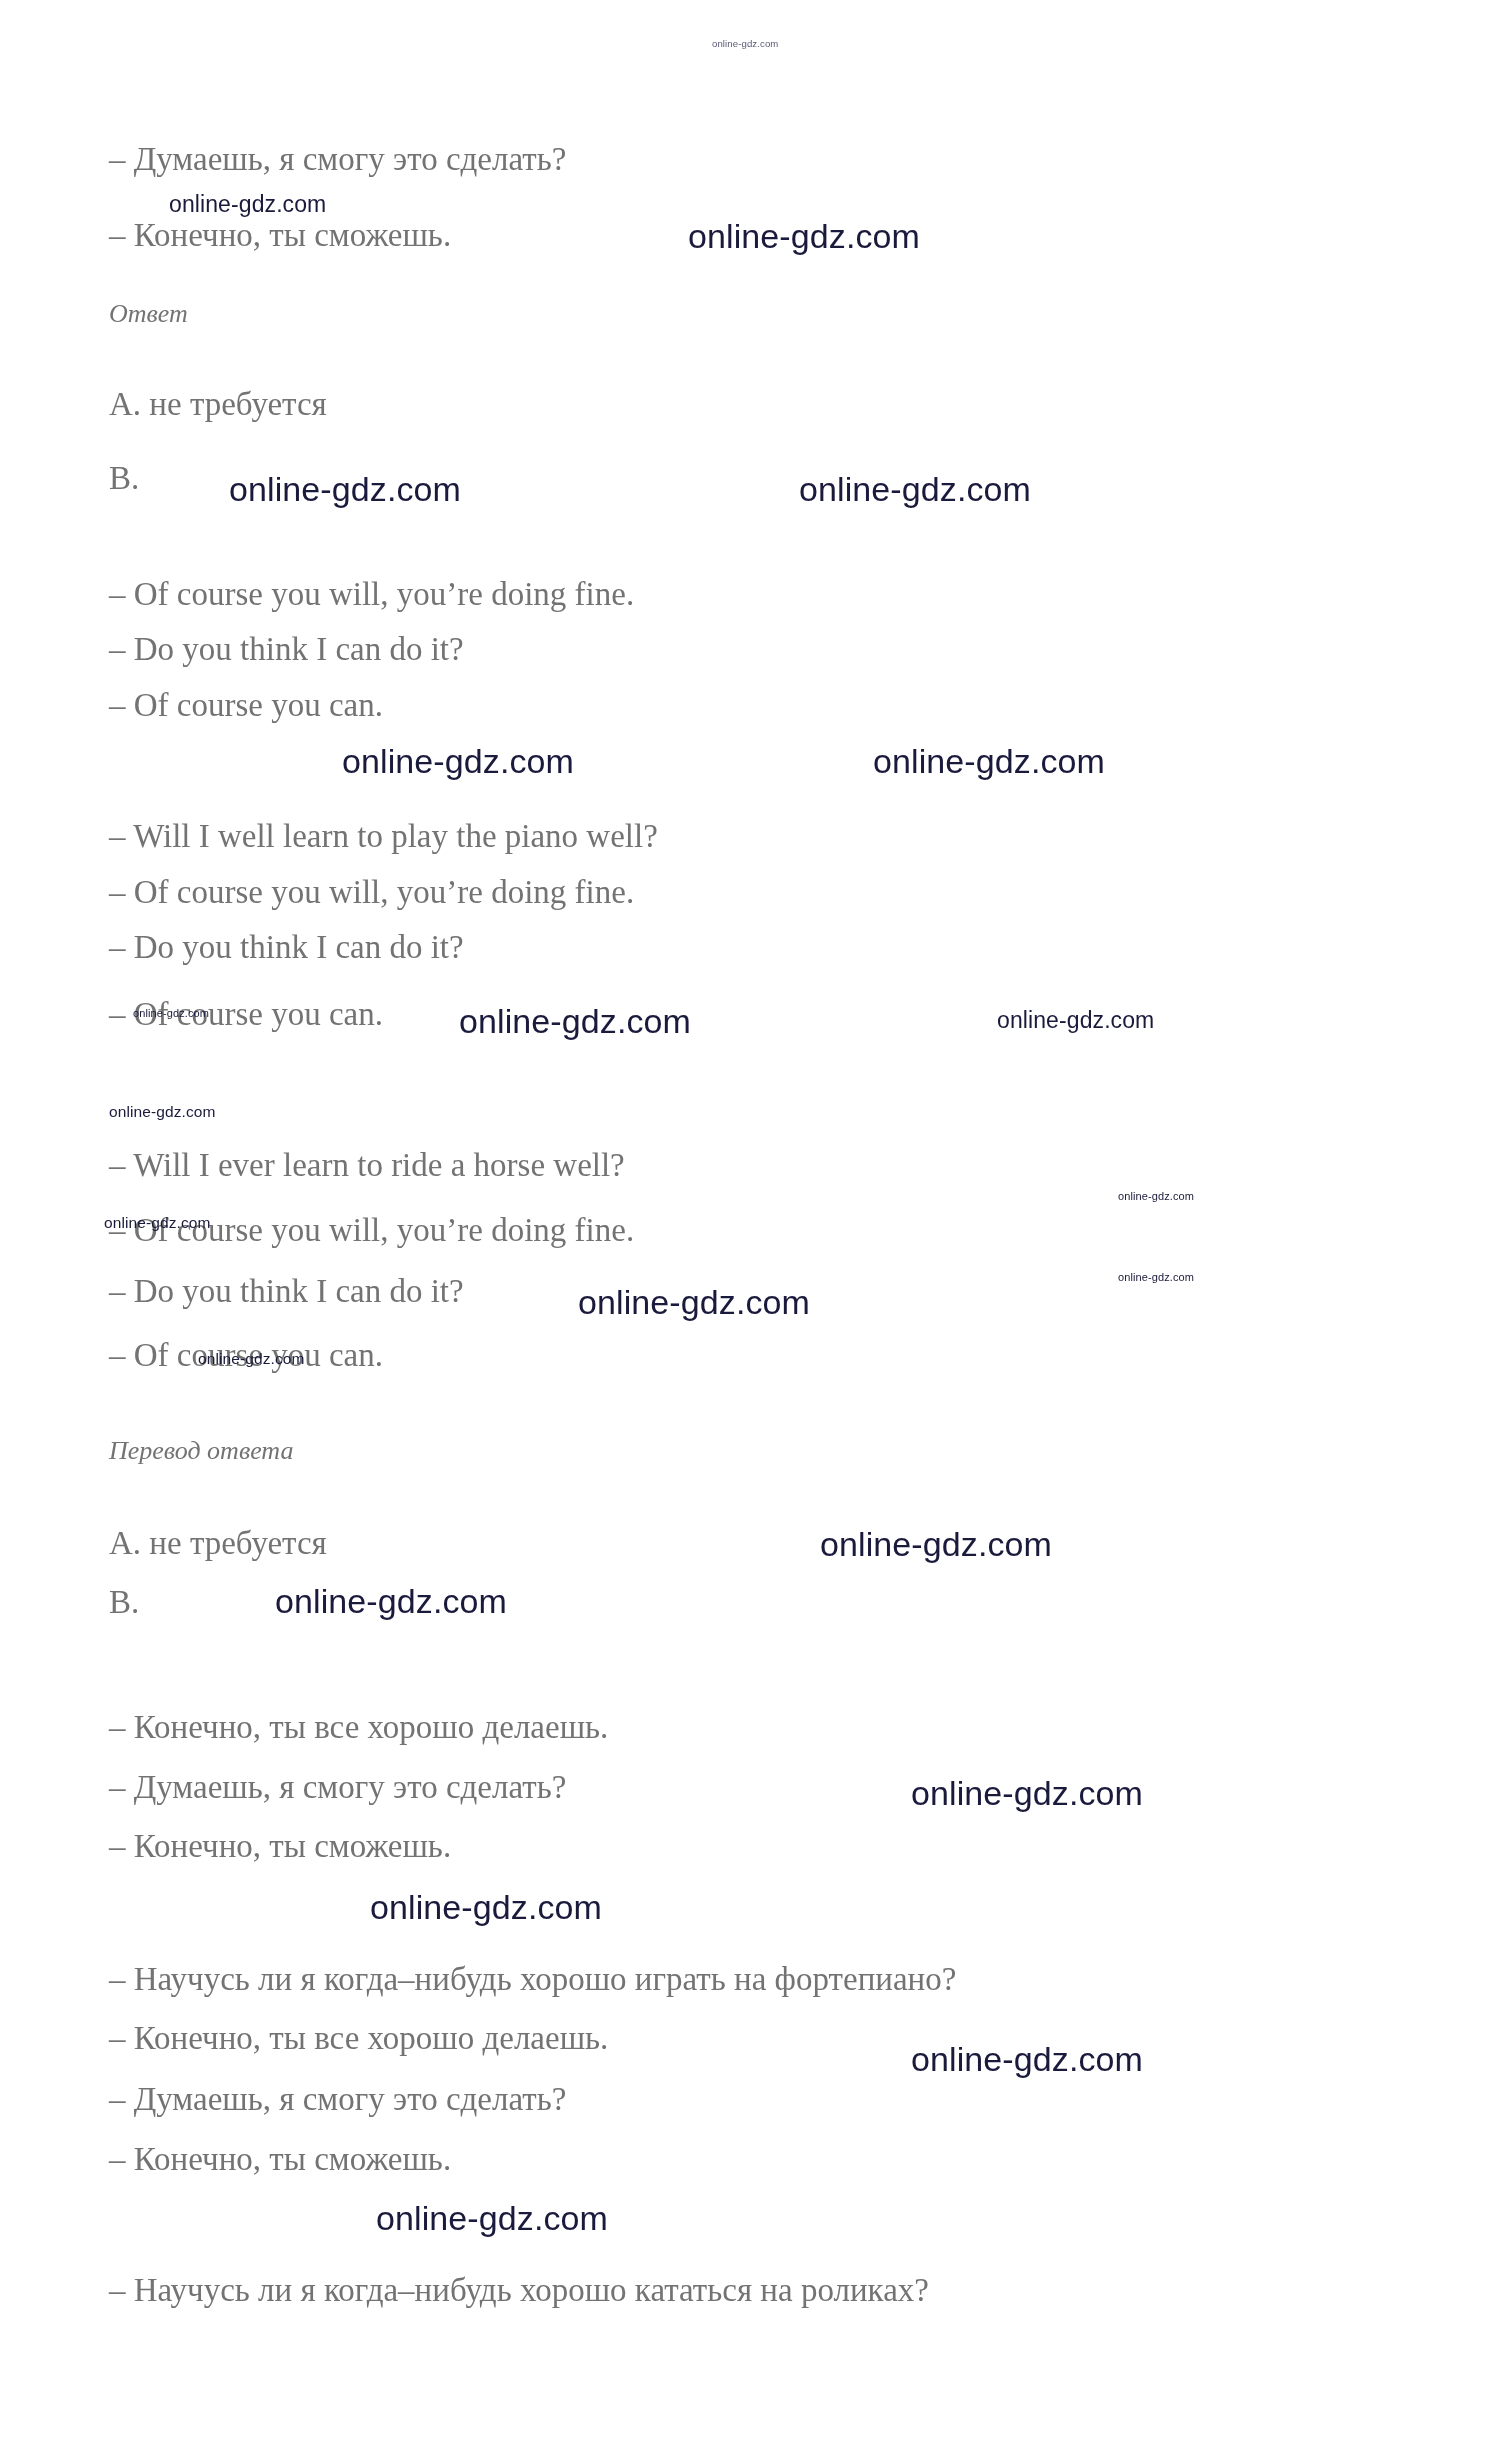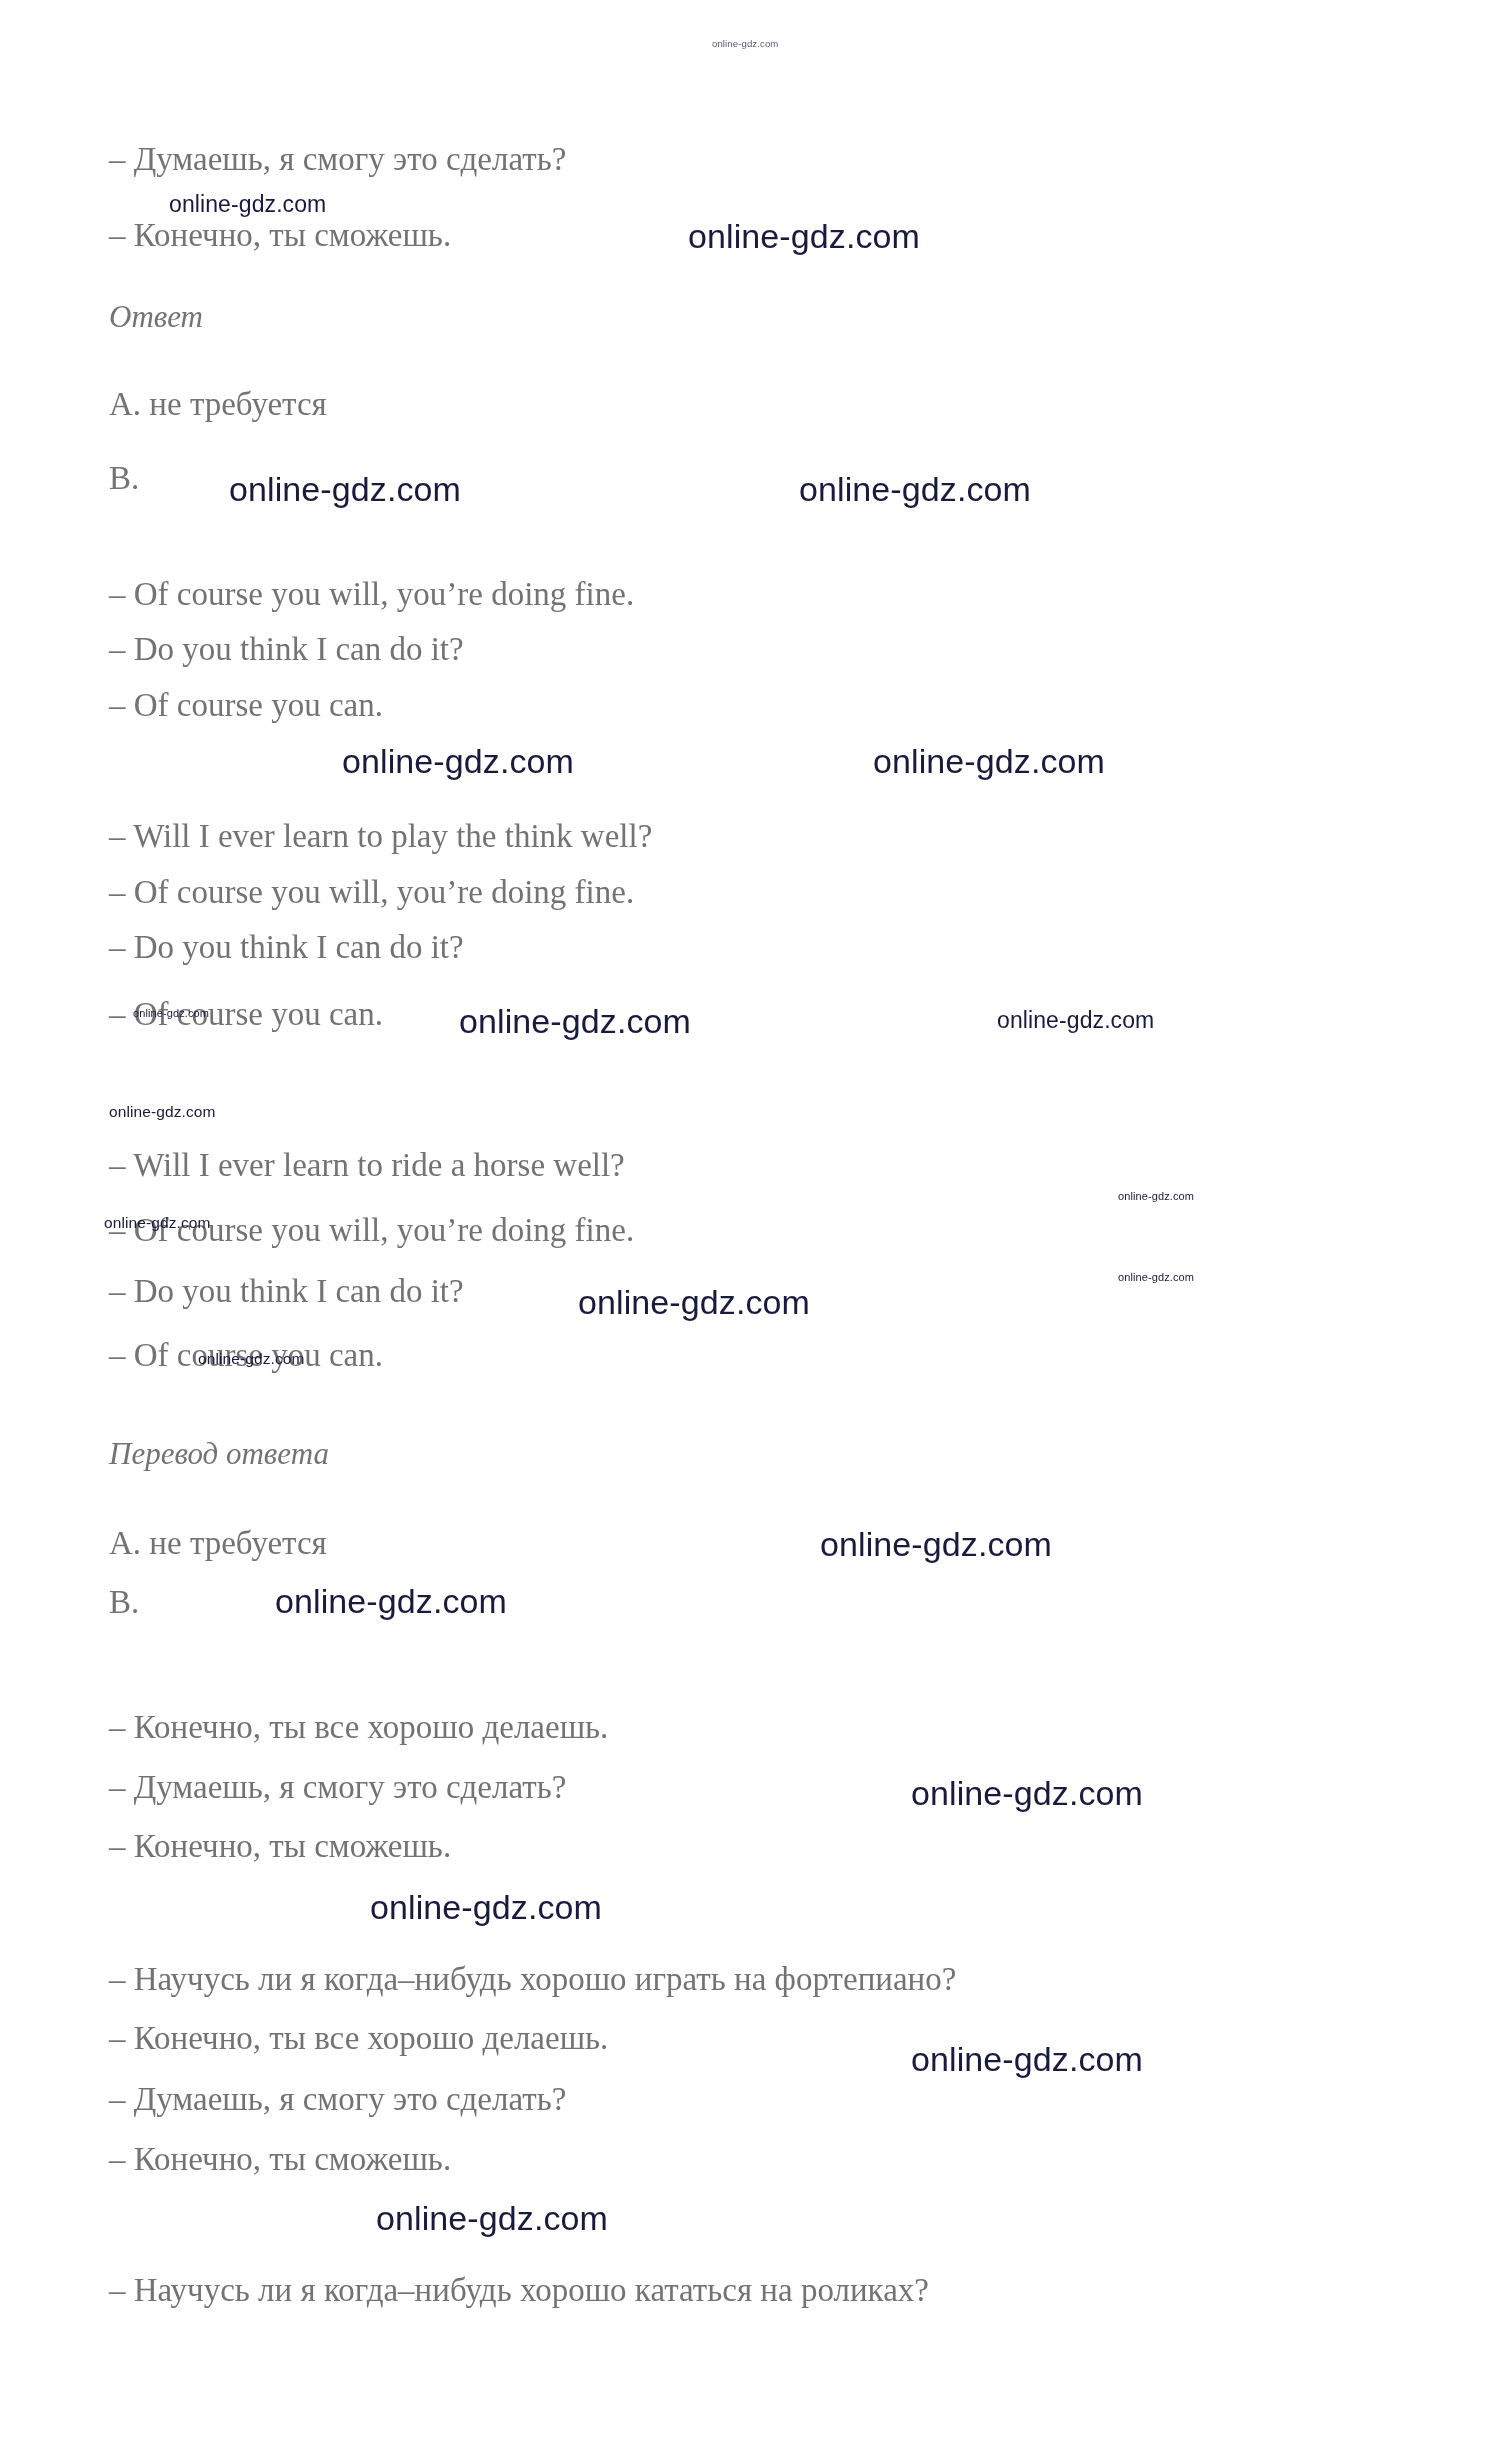--- a/index.html
+++ b/index.html
@@ -27,21 +27,21 @@
     font-family: "Liberation Serif", serif;
     font-size: 33px;
     line-height: 1.1;
     color: #737373;
   }
   .dialogue {
     font-size: 33px;
   }
   .heading {
     font-style: italic;
-    font-size: 31px;
+    font-size: 26px;
   }
   .label {
     font-size: 33px;
   }
   .wm {
     position: absolute;
     white-space: nowrap;
     font-family: "Liberation Sans", sans-serif;
     color: #1a1a3c;
     letter-spacing: 0.1px;
@@ -67,21 +67,21 @@
 
   <div class="line heading" style="left:109px; top:268px;">Ответ</div>
 
   <div class="line label" style="left:109px; top:354px;">А. не требуется</div>
   <div class="line label" style="left:109px; top:428px;">В.</div>
 
   <div class="line dialogue" style="left:109px; top:544px;">– Of course you will, you’re doing fine.</div>
   <div class="line dialogue" style="left:109px; top:599px;">– Do you think I can do it?</div>
   <div class="line dialogue" style="left:109px; top:655px;">– Of course you can.</div>
 
-  <div class="line dialogue" style="left:109px; top:786px;">– Will I ever learn to play the think well?</div>
+  <div class="line dialogue" style="left:109px; top:786px;">– Will I well learn to play the piano well?</div>
   <div class="line dialogue" style="left:109px; top:842px;">– Of course you will, you’re doing fine.</div>
   <div class="line dialogue" style="left:109px; top:897px;">– Do you think I can do it?</div>
   <div class="line dialogue" style="left:109px; top:964px;">– Of course you can.</div>
 
   <div class="line dialogue" style="left:109px; top:1115px;">– Will I ever learn to ride a horse well?</div>
   <div class="line dialogue" style="left:109px; top:1180px;">– Of course you will, you’re doing fine.</div>
   <div class="line dialogue" style="left:109px; top:1241px;">– Do you think I can do it?</div>
   <div class="line dialogue" style="left:109px; top:1305px;">– Of course you can.</div>
 
   <div class="line heading" style="left:109px; top:1405px;">Перевод ответа</div>

